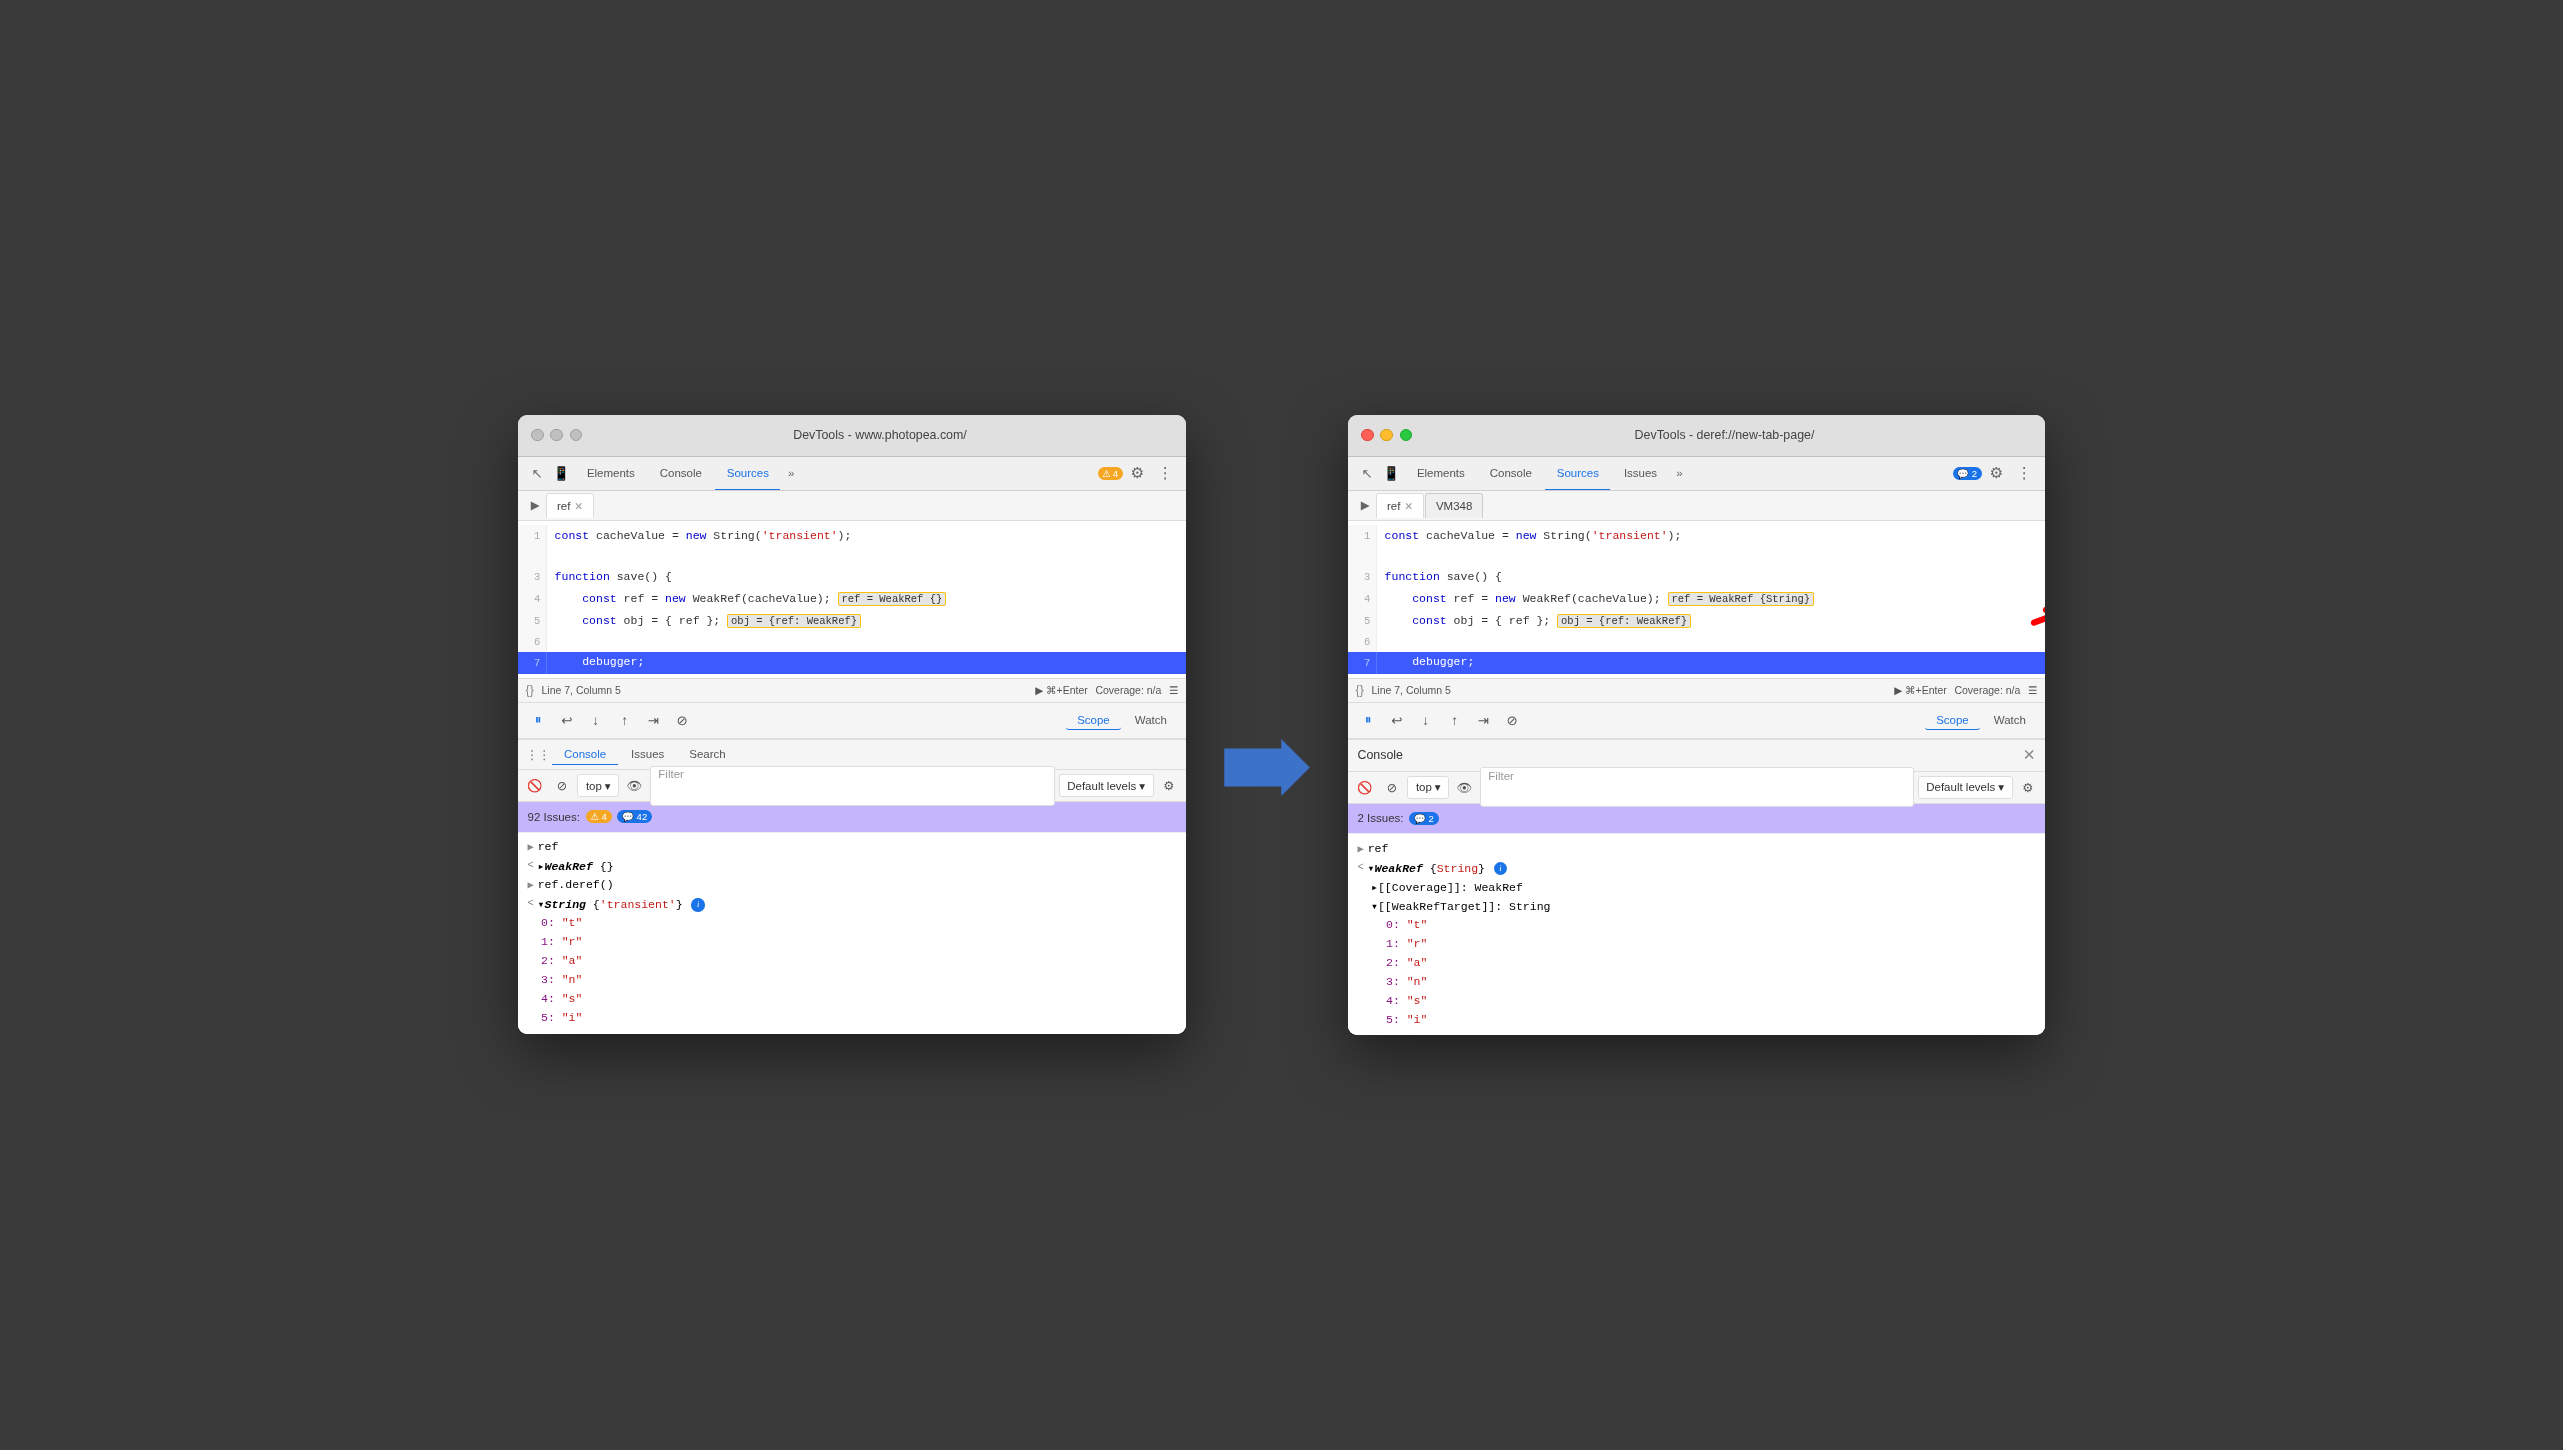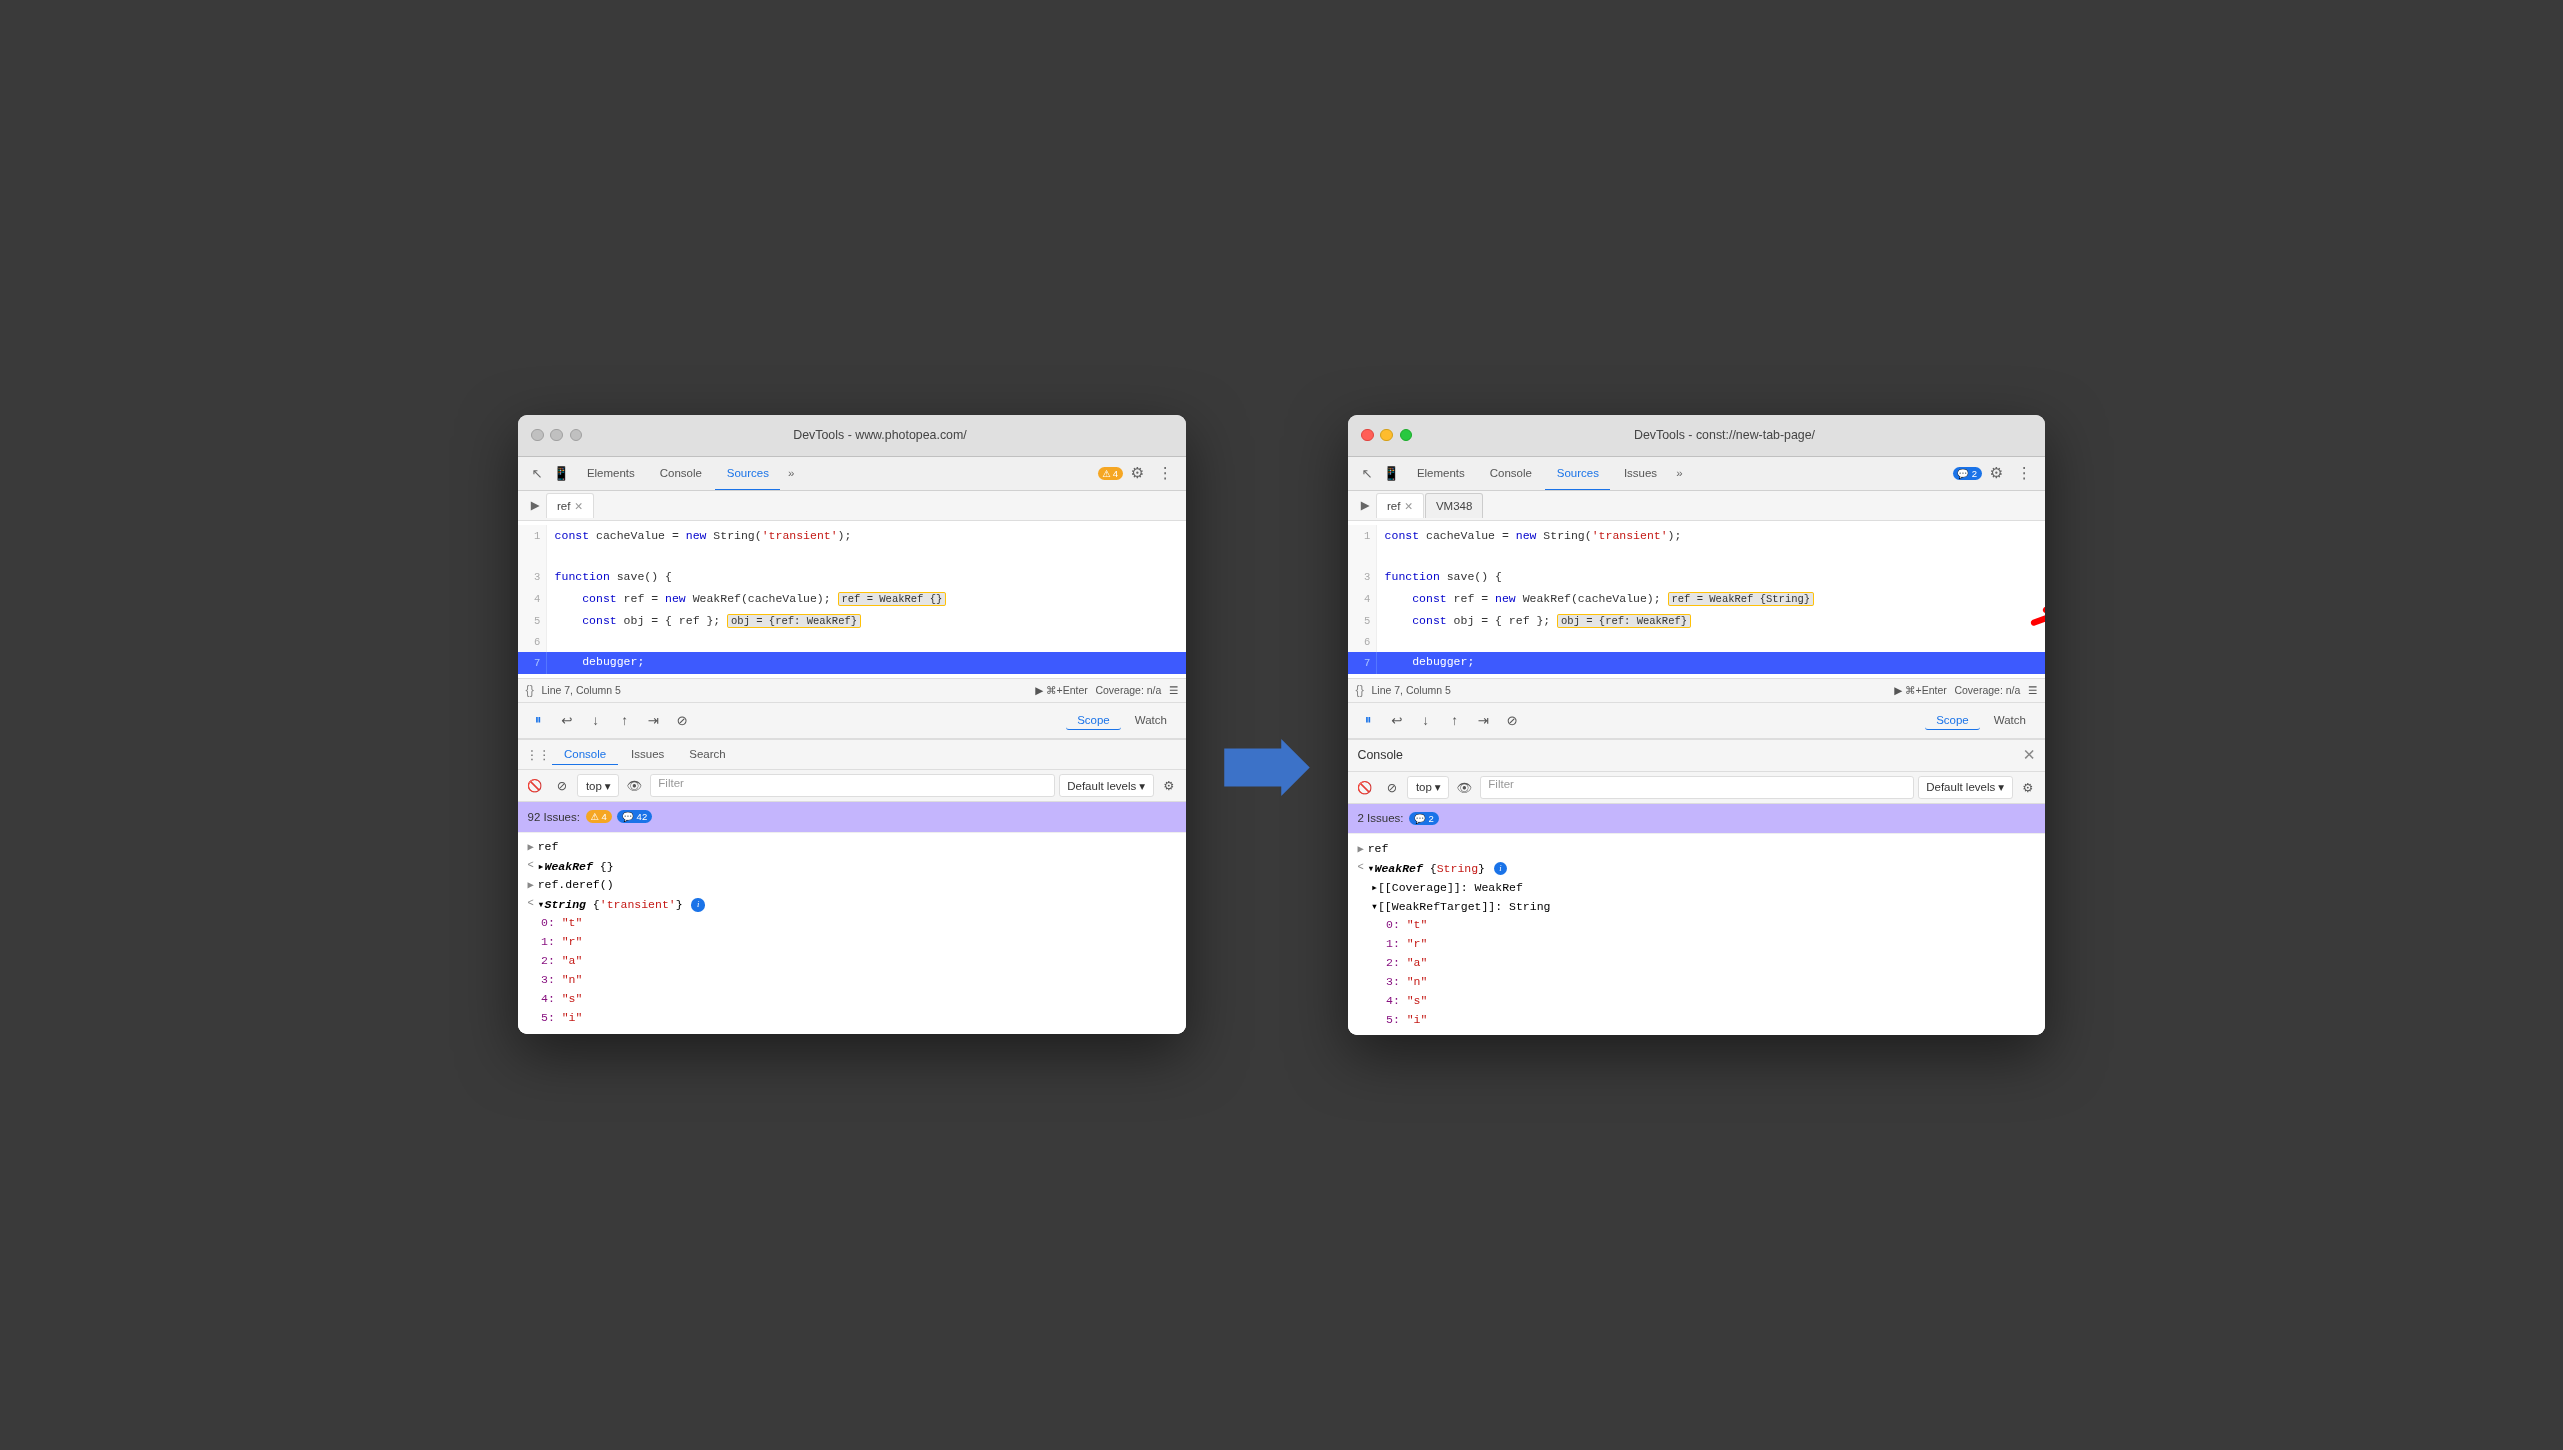--- a/index.html
+++ b/index.html
@@ -342,21 +342,21 @@
       cursor: pointer;
       height: 23px;
     }
     .filter-input {
       flex: 1;
       border: 1px solid #ddd;
       border-radius: 2.9px;
       padding: 1.9px 7.6px;
       font-size: 11.5px;
       color: #999;
-      height: 23px;
+      height: 40px;
       background: #fff;
     }
     .default-levels {
       display: flex;
       align-items: center;
       gap: 2.9px;
       padding: 1.9px 7.6px;
       background: #fff;
       border: 1px solid #ddd;
       border-radius: 2.9px;
@@ -615,21 +615,21 @@
   <div class="devtools-window right" style="position:relative;">
 
     <div style="position:absolute; right:-17px; top:179px; z-index:200; color:red; font-size:40px; font-weight:bold; transform: rotate(-20deg); pointer-events:none;">➜</div>
 
     <div class="title-bar">
       <div class="traffic-lights">
         <div class="traffic-light tl-close"></div>
         <div class="traffic-light tl-min"></div>
         <div class="traffic-light tl-max"></div>
       </div>
-      <span class="title-text">DevTools - const://new-tab-page/</span>
+      <span class="title-text">DevTools - deref://new-tab-page/</span>
     </div>
 
     <div class="devtools-nav">
       <div class="nav-icon">↖</div>
       <div class="nav-icon">📱</div>
       <div class="nav-tab">Elements</div>
       <div class="nav-tab">Console</div>
       <div class="nav-tab active">Sources</div>
       <div class="nav-tab">Issues</div>
       <div class="nav-more">»</div>

